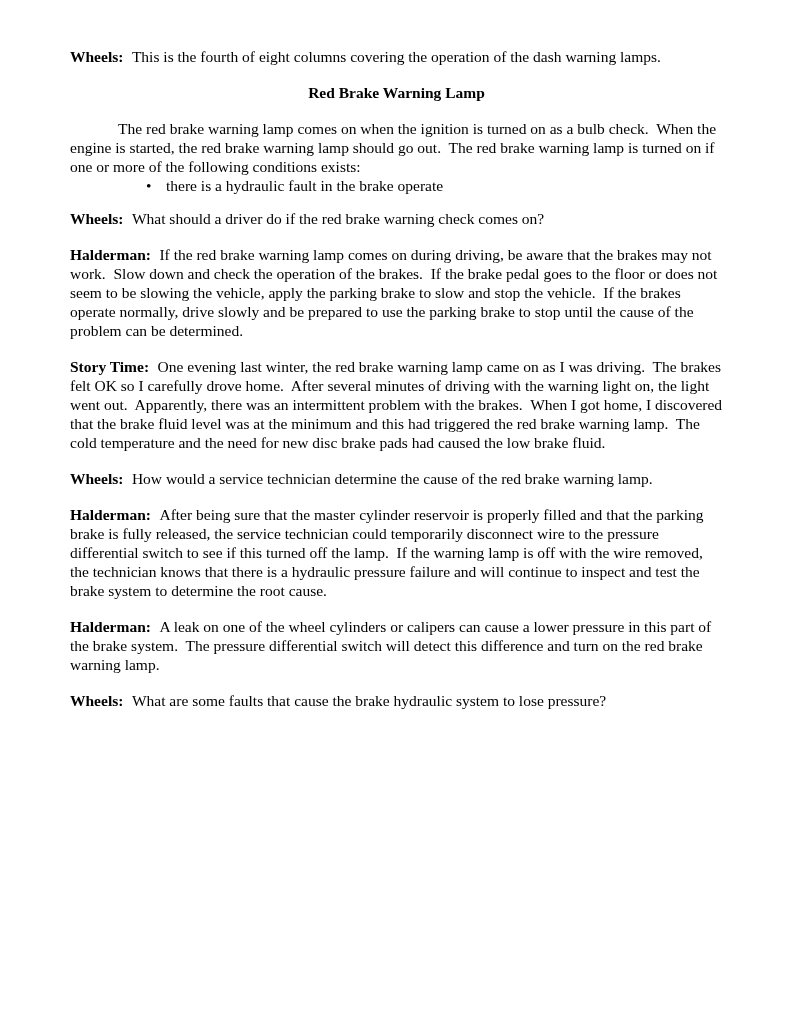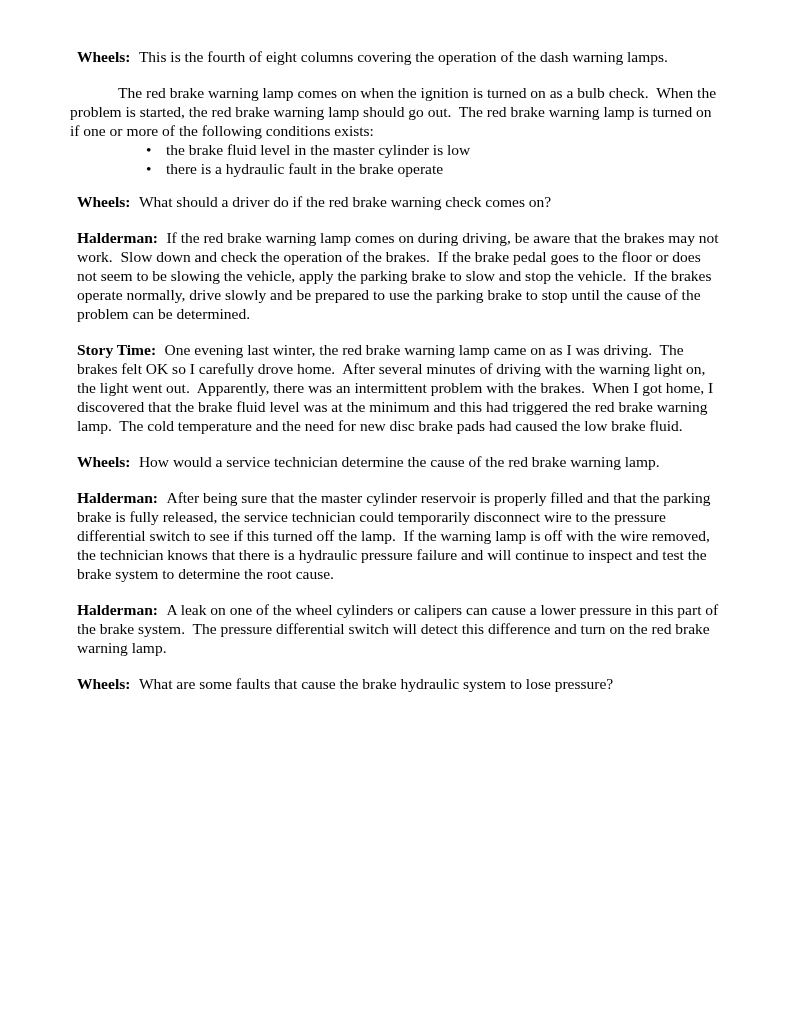--- a/index.html
+++ b/index.html
@@ -9,21 +9,21 @@
     margin: 0 auto;
     background: #ffffff;
     box-sizing: border-box;
     padding: 47px 68px 40px 70px;
     font-family: "Liberation Serif", "DejaVu Serif", serif;
     font-size: 15.5px;
     line-height: 19px;
     color: #000000;
   }
   p.block {
-    margin: 0 0 17px 7px;
+    margin: 0 0 17px 0;
   }
   p.block:last-child { margin-bottom: 0; }
   .label {
     font-weight: bold;
     margin-right: 0.55em;
   }
   .text {
     white-space: pre-wrap;
   }
   h1.doc-heading {
@@ -56,25 +56,25 @@
     margin-left: 48px;
   }
 </style>
 </head>
 <body>
 
 <div class="page">
 
   <p class="block"><strong class="label">Wheels:</strong><span class="text">This is the fourth of eight columns covering the operation of the dash warning lamps.</span></p>
 
+  <h1 class="doc-heading">Red Brake Warning Lamp</h1>
 
-  <p class="block lead"><span class="text">The red brake warning lamp comes on when the ignition is turned on as a bulb check.  When the problem is started, the red brake warning lamp should go out.  The red brake warning lamp is turned on if one or more of the following conditions exists:</span></p>
+  <p class="block lead"><span class="text">The red brake warning lamp comes on when the ignition is turned on as a bulb check.  When the engine is started, the red brake warning lamp should go out.  The red brake warning lamp is turned on if one or more of the following conditions exists:</span></p>
 
   <ul class="bullet-list">
-    <li>the brake fluid level in the master cylinder is low</li>
     <li>there is a hydraulic fault in the brake operate</li>
   </ul>
 
   <p class="block"><strong class="label">Wheels:</strong><span class="text">What should a driver do if the red brake warning check comes on?</span></p>
 
   <p class="block"><strong class="label">Halderman:</strong><span class="text">If the red brake warning lamp comes on during driving, be aware that the brakes may not work.  Slow down and check the operation of the brakes.  If the brake pedal goes to the floor or does not seem to be slowing the vehicle, apply the parking brake to slow and stop the vehicle.  If the brakes operate normally, drive slowly and be prepared to use the parking brake to stop until the cause of the problem can be determined.</span></p>
 
   <p class="block indented"><strong class="label">Story Time:</strong><span class="text">One evening last winter, the red brake warning lamp came on as I was driving.  The brakes felt OK so I carefully drove home.  After several minutes of driving with the warning light on, the light went out.  Apparently, there was an intermittent problem with the brakes.  When I got home, I discovered that the brake fluid level was at the minimum and this had triggered the red brake warning lamp.  The cold temperature and the need for new disc brake pads had caused the low brake fluid.</span></p>
 
 

